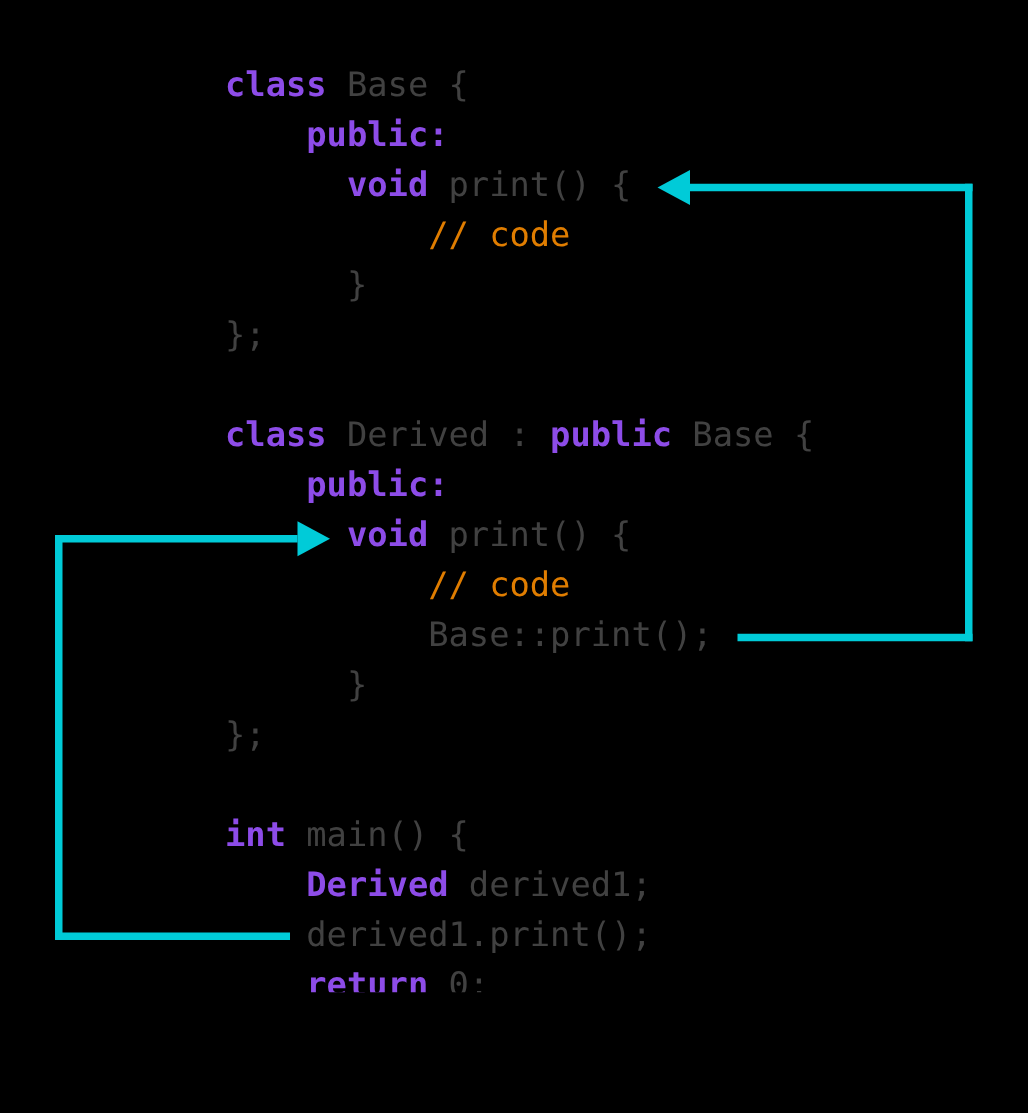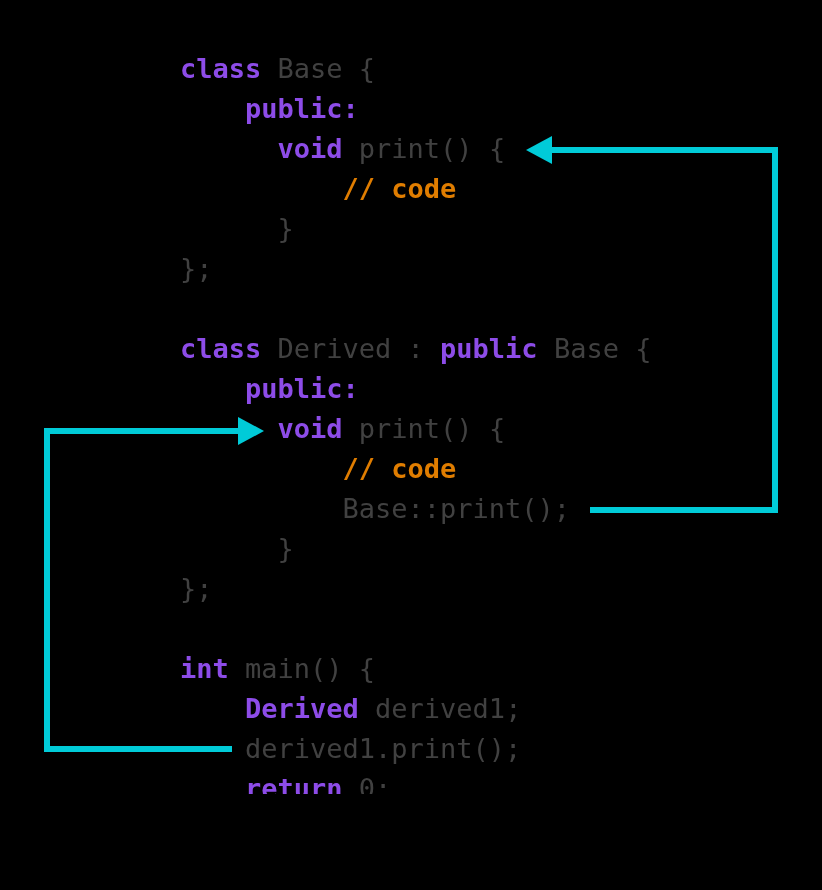--- a/index.html
+++ b/index.html
@@ -24,21 +24,21 @@
     top: 49px;
     margin: 0;
     font-family: "DejaVu Sans Mono", "Liberation Mono", monospace;
     font-size: 27px;
     line-height: 40px;
     color: var(--pl);
   }
   .line { height: 40px; white-space: pre; }
   .kw { color: var(--kw); font-weight: bold; }
   .pl { color: var(--pl); }
-  .cm { color: var(--cm); font-weight: bold; }
+  .cm { color: var(--cm); font-weight: normal; }
 
   .seg { position: absolute; background: var(--arrow); }
   .head { position: absolute; width: 0; height: 0; }
 
   
   #arrow-base .seg-bottom { left: 590px; top: 507px; width: 188px; height: 6px; }
   #arrow-base .seg-vert   { left: 772px; top: 147px; width: 6px;  height: 366px; }
   #arrow-base .seg-top    { left: 552px; top: 147px; width: 226px; height: 6px; }
   #arrow-base .head {
     left: 526px; top: 136px;

